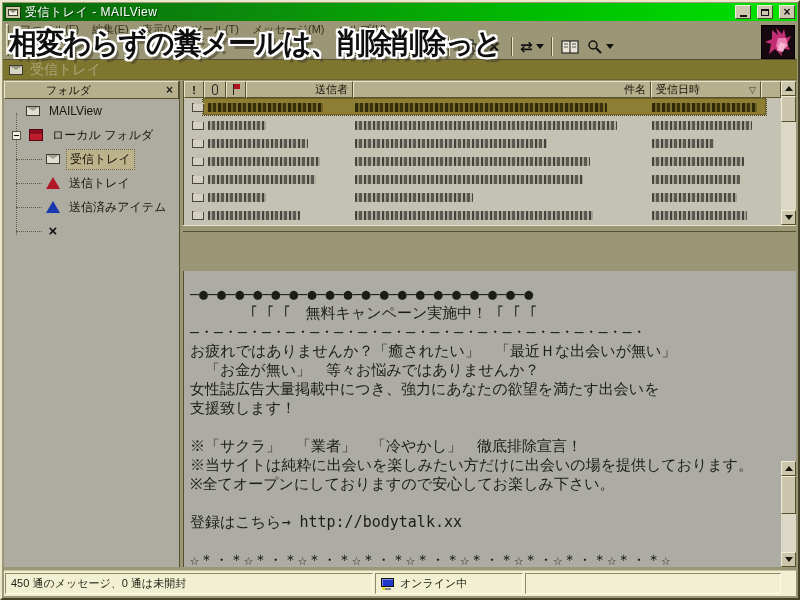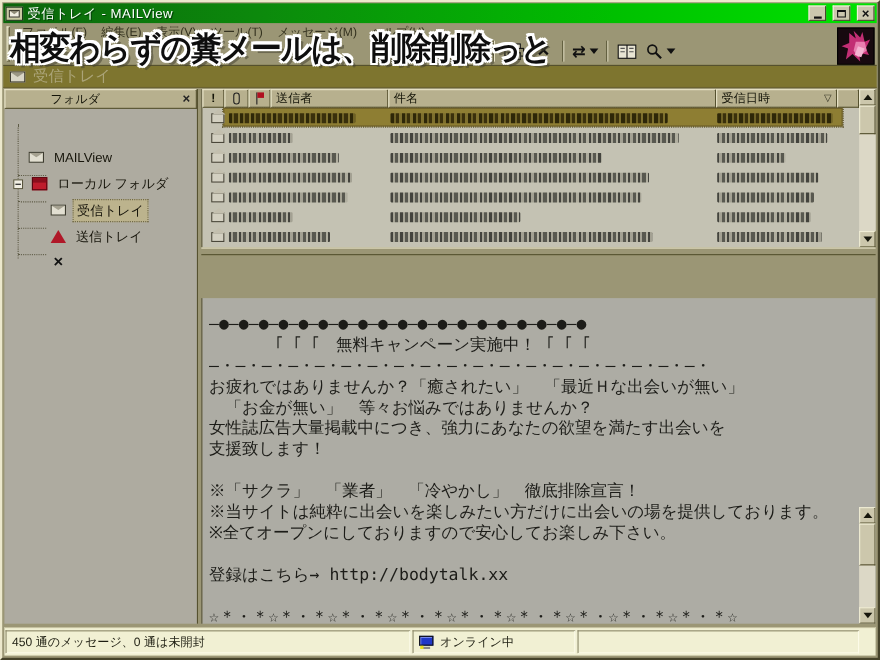--- a/index.html
+++ b/index.html
@@ -66,21 +66,21 @@
   
   .folders{position:absolute;left:2px;top:79px;width:176px;bottom:31px;background:#AEABA0;
     border-right:1px solid #55512F;}
   .fold-head{height:18px;background:#B7B08E;border:1px solid;
     border-color:#E9E5C9 #55512F #55512F #E9E5C9;display:flex;align-items:center;
     padding:0 5px;font-size:11px;color:#141408;}
   .fold-head .t{flex:1;margin-left:36px;}
   .fold-close{font-size:12px;font-weight:bold;color:#222;}
   .tree{position:absolute;left:0;top:18px;right:0;bottom:0;}
   .tree-row{height:24px;display:flex;align-items:center;gap:6px;position:relative;z-index:2;}
-  .tree-row.lvl0{padding-left:22px;margin-top:32px;}
+  .tree-row.lvl0{padding-left:22px;}
   .tree-row.lvl1{padding-left:25px;text-align:center;}
   .tree-row.lvl2{padding-left:42px;}
   .tlabel{font-size:12px;color:#17150B;padding:1px 3px;white-space:nowrap;}
   .tree-row.sel .tlabel{background:#BCB38D;border:1px dotted #6E6748;}
   .expander{position:absolute;left:8px;width:9px;height:9px;background:#F1EFE3;
     border:1px solid #57543C;}
   .expander::before{content:"";position:absolute;left:1px;top:3px;width:5px;height:1px;background:#111;}
   .ticon{flex:0 0 auto;}
   .envelope-icon{width:14px;height:10px;background:#E2DFD1;border:1px solid #3E3C30;position:relative;}
   .envelope-icon::before{content:"";position:absolute;left:0;top:0;
@@ -94,21 +94,21 @@
   .x-icon{width:14px;text-align:center;font-size:15px;color:#111;line-height:12px;}
   .x-icon::before{content:"×";font-weight:bold;}
   .vline{left:12px;top:14px;width:1px;height:122px;border-left:1px dotted #5E5B46;position:absolute;}
   .stub{position:absolute;height:1px;border-top:1px dotted #5E5B46;}
   
   .right{position:absolute;left:181px;top:79px;right:2px;bottom:31px;}
   .list{position:absolute;left:0;top:0;right:0;height:144px;background:#C4C2B3;
     border-left:1px solid #55512F;}
   .list-header{position:absolute;left:0;top:0;right:15px;height:17px;display:flex;}
   .hcell{background:#B7B08E;border:1px solid;border-color:#E9E5C9 #55512F #55512F #E9E5C9;
-    display:flex;align-items:center;padding:0 4px;font-size:11px;color:#141408;gap:3px;overflow:hidden;}
+    display:flex;align-items:center;padding:0 4px;font-size:11px;color:#141408;gap:3px;overflow:hidden;justify-content:flex-end;}
   .col-priority{width:20px;font-weight:bold;justify-content:center;}
   .col-attachment{width:22px;justify-content:center;}
   .col-flag{width:20px;justify-content:center;}
   .col-sender{width:107px;}
   .col-subject{width:298px;}
   .col-received{width:110px;}
   .col-spare{flex:1;}
   .sort{margin-left:auto;font-size:9px;color:#3A3828;}
   .paperclip-icon{width:6px;height:11px;border:1px solid #222;border-radius:3px;}
   .flag-icon{width:10px;height:11px;position:relative;}
@@ -288,20 +288,24 @@
         </div>
         <div class="tree-row lvl2 sel">
           <span class="ticon envelope-icon"></span>
           <span class="tlabel">受信トレイ</span>
         </div>
         <div class="tree-row lvl2">
           <span class="ticon up-arrow-red-icon"></span>
           <span class="tlabel">送信トレイ</span>
         </div>
         <div class="tree-row lvl2">
+          <span class="ticon up-arrow-blue-icon"></span>
+          <span class="tlabel">送信済みアイテム</span>
+        </div>
+        <div class="tree-row lvl2">
           <span class="ticon x-icon"></span>
         </div>
       </div>
   </div>
 
   <div class="right">
 
     <div class="list">
       <div class="list-header">
           <div class="hcell col-priority">

